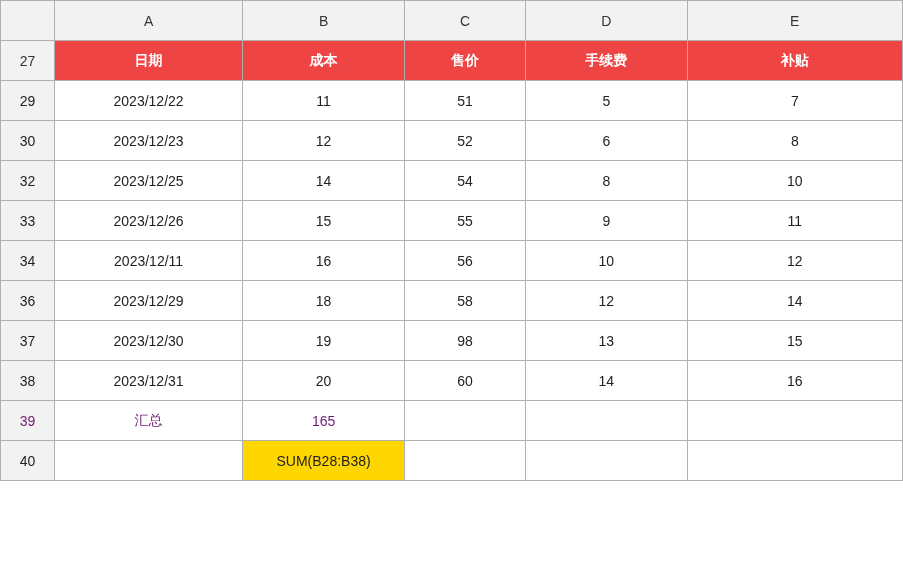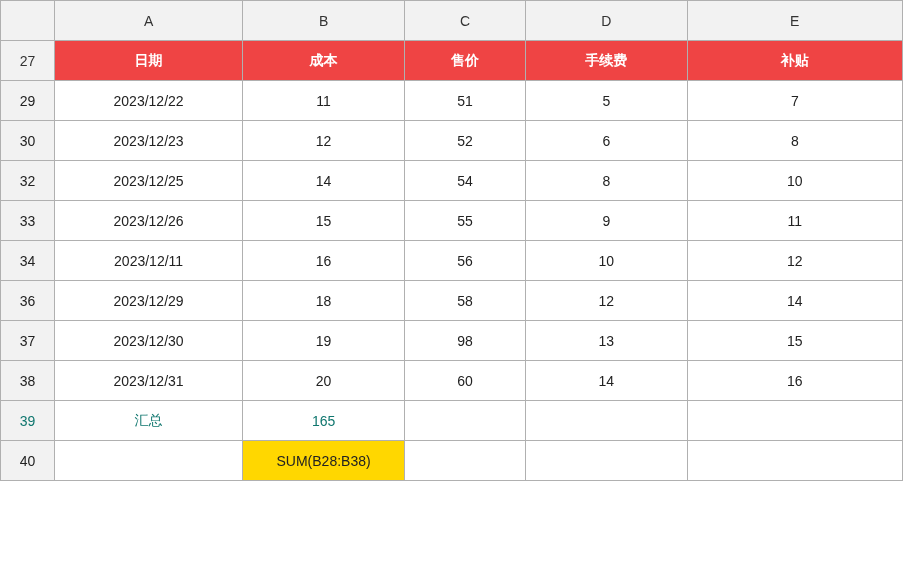--- a/index.html
+++ b/index.html
@@ -58,21 +58,21 @@
     .data-row td {
       background: #fff;
       color: #222;
     }
     .data-row .row-num {
       background: #f2f2f2;
     }
     
     .summary-row td {
       background: #fff;
-      color: #0f766e;
+      color: #701a75;
     }
     .summary-row .row-num {
       background: #f2f2f2;
     }
     
     .formula-row td {
       background: #fff;
       color: #222;
     }
     .formula-row .row-num {

